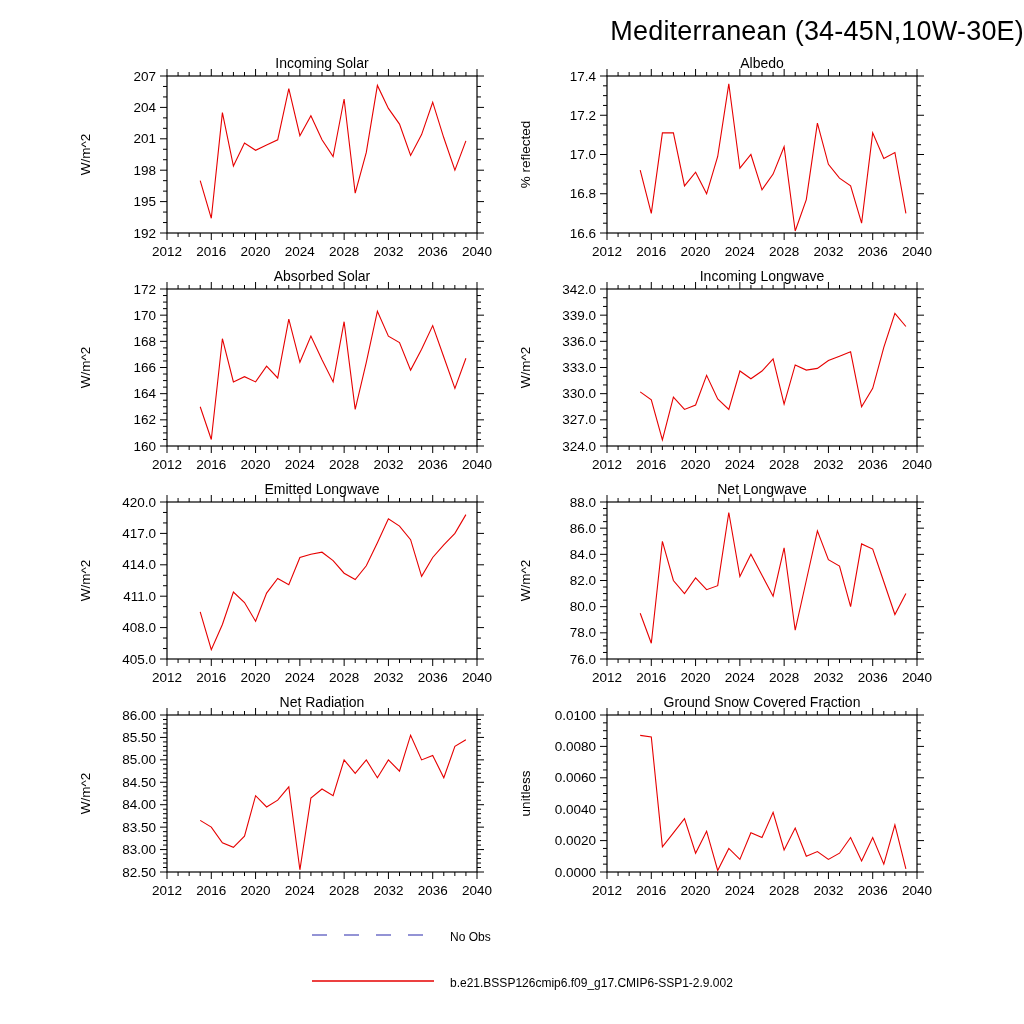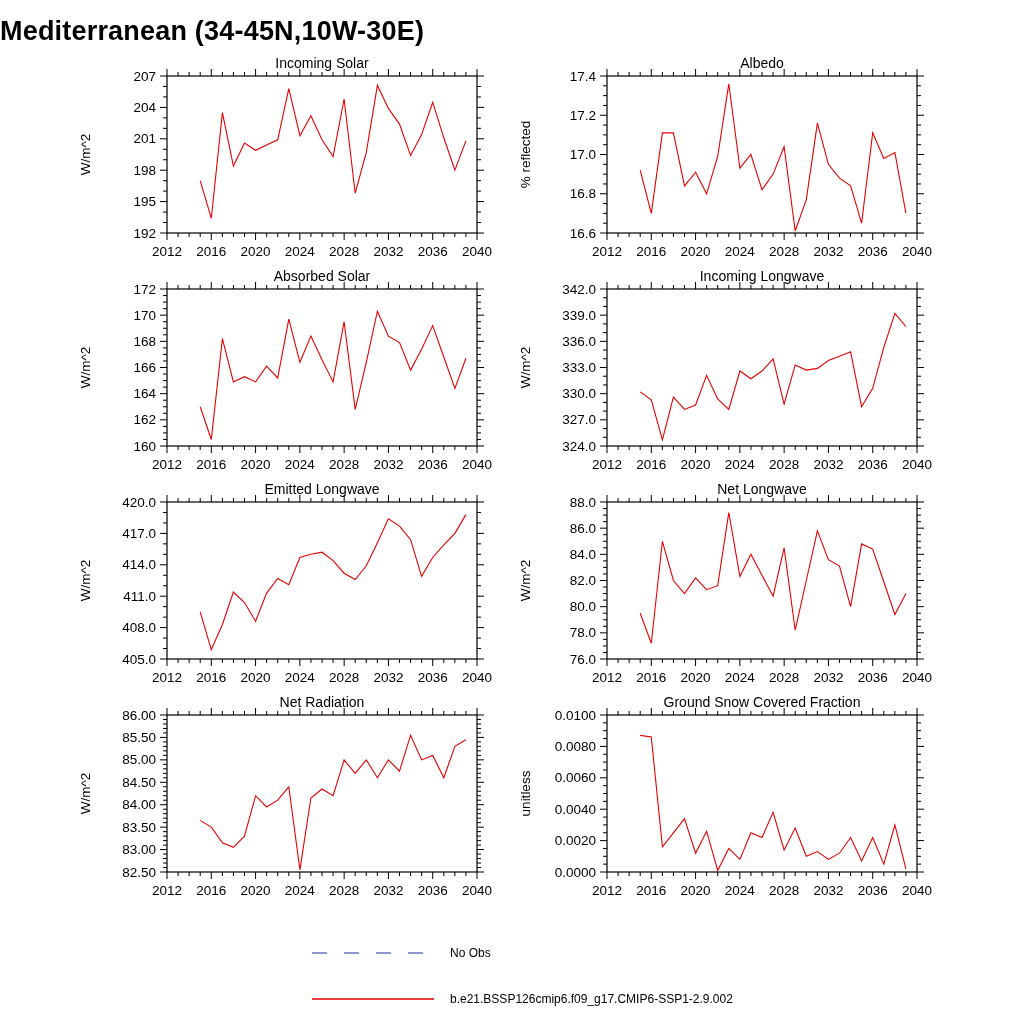--- a/index.html
+++ b/index.html
@@ -1,22 +1,22 @@
 <!DOCTYPE html>
 <html><head>
 <meta charset="utf-8">
 <style>
   html,body{margin:0;padding:0;background:#ffffff;}
   body{width:1024px;height:1024px;overflow:hidden;font-family:"Liberation Sans",sans-serif;color:#000;}
-  .main-title{ text-align:left; font-size:27px; font-weight:bold; padding-top:16px; height:38px; letter-spacing:0.2px;}
+  .main-title{ text-align:right; font-size:27px; font-weight:normal; padding-top:16px; height:38px; letter-spacing:0.2px;}
   #charts-grid{ display:grid; grid-template-columns:repeat(2,440px); justify-content:center; }
   .chart-cell{ width:440px; height:213px; position:relative; }
   svg text{ font-family:"Liberation Sans",sans-serif; fill:#000; }
   .legend{ margin-left:308px; margin-top:24px; }
-  .legend-row{ display:flex; align-items:center; height:46px; }
+  .legend-row{ display:flex; height:46px; }
   .legend-label{ font-size:12px; margin-left:12px; white-space:nowrap; }
 </style>
 </head>
 <body>
 
 <div class="page">
 
   <div class="main-title">Mediterranean (34-45N,10W-30E)</div>
 
   <div id="charts-grid">

